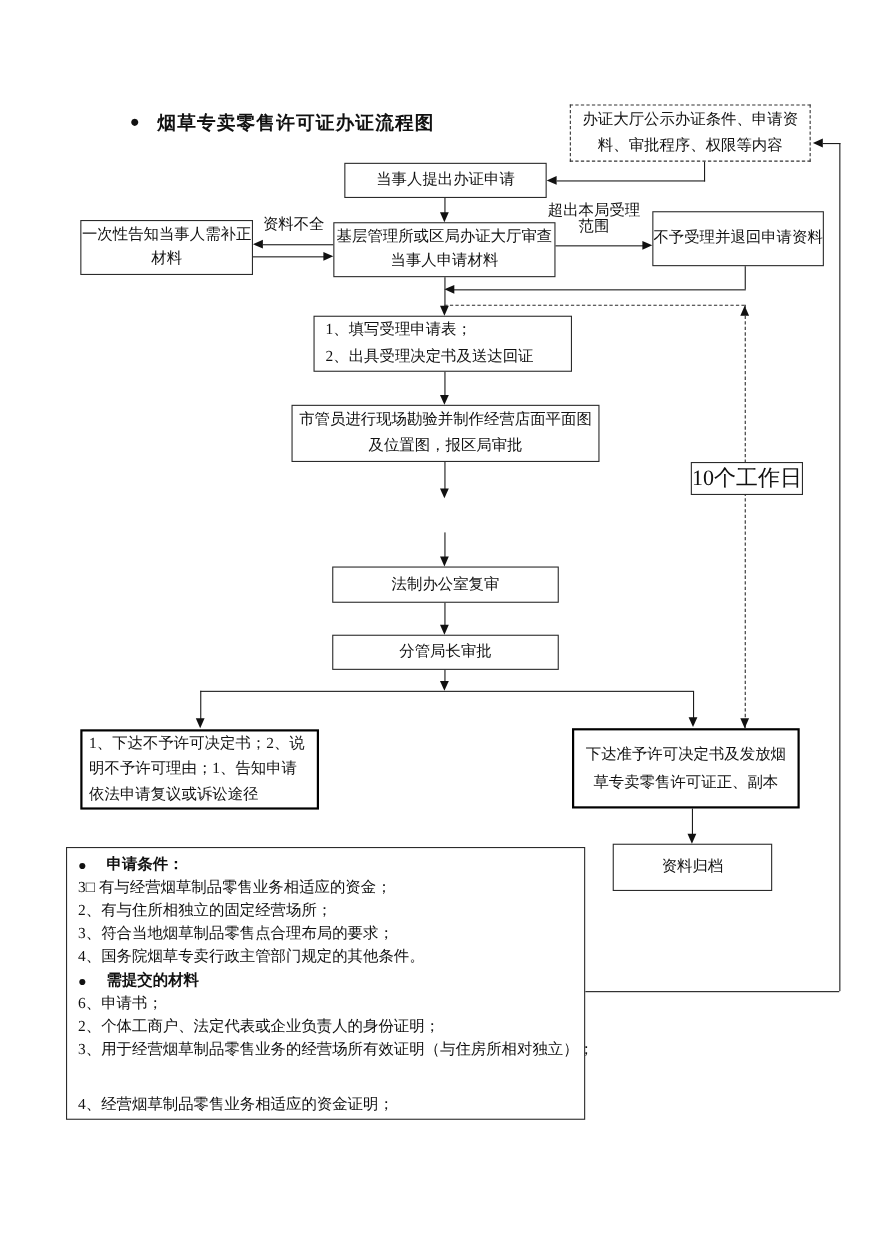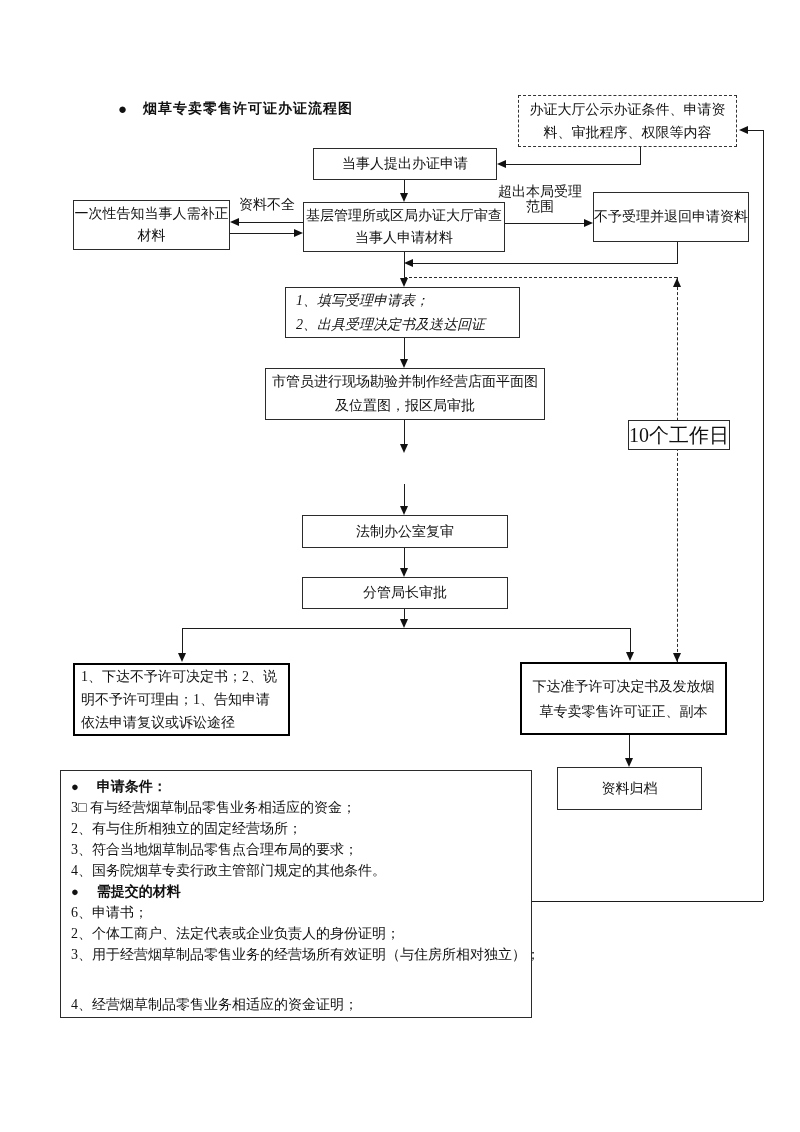--- a/index.html
+++ b/index.html
@@ -19,21 +19,21 @@
   .vl{width:1px;}
   .hl.dash{background:none;border-top:1px dashed #2b2b2b;height:0;}
   .vl.dash{background:none;border-left:1px dashed #2b2b2b;width:0;}
   .ah{position:absolute;width:0;height:0;}
   .ah-left{border-top:4px solid transparent;border-bottom:4px solid transparent;border-right:9px solid #111;}
   .ah-right{border-top:4px solid transparent;border-bottom:4px solid transparent;border-left:9px solid #111;}
   .ah-down{border-left:4px solid transparent;border-right:4px solid transparent;border-top:9px solid #111;}
   .ah-up{border-left:4px solid transparent;border-right:4px solid transparent;border-bottom:9px solid #111;}
   #title-row{position:absolute;left:118px;top:100px;display:flex;align-items:center;gap:16px;}
   #title-row .bullet{font-size:15px;}
-  #title-row .title{font-size:14px;font-weight:bold;letter-spacing:1px;}
+  #title-row .title{font-size:17px;font-weight:bold;letter-spacing:1px;}
   #bigbox{position:absolute;left:60px;top:770px;width:472px;height:248px;border:1px solid #2b2b2b;
           box-sizing:border-box;background:#fff;padding:5px 10px 0 10px;font-size:14px;}
   #bigbox .bb-line{line-height:21px;white-space:nowrap;}
   #bigbox .bb-head{font-weight:bold;display:flex;gap:18px;align-items:center;}
   #bigbox .bb-head .bullet{font-size:13px;}
   #bigbox .gap{margin-top:29px;}
   .days{z-index:5;font-size:20px;}
 </style>
 </head>
 <body>
@@ -58,21 +58,21 @@
   </div>
 
   <div class="box" style="left:73px;top:200px;width:157px;height:50px;">
     <span class="txt">一次性告知当事人需补正材料</span>
   </div>
 
   <div class="box" style="left:593px;top:192px;width:156px;height:50px;">
     <span class="txt">不予受理并退回申请资料</span>
   </div>
 
-  <div class="box leftalign" style="left:285px;top:287px;width:235px;height:51px;padding-left:10px;line-height:24px;font-style:italic;">
+  <div class="box leftalign" style="left:285px;top:287px;width:235px;height:51px;padding-left:10px;line-height:24px;">
     <span class="txt pre" style="text-align:left;">1、填写受理申请表；
 2、出具受理决定书及送达回证</span>
   </div>
 
   <div class="box" style="left:265px;top:368px;width:280px;height:52px;line-height:24px;">
     <span class="txt">市管员进行现场勘验并制作经营店面平面图及位置图，报区局审批</span>
   </div>
 
   <div class="box days" style="left:628px;top:420px;width:102px;height:30px;">
     <span class="txt">10个工作日</span>

